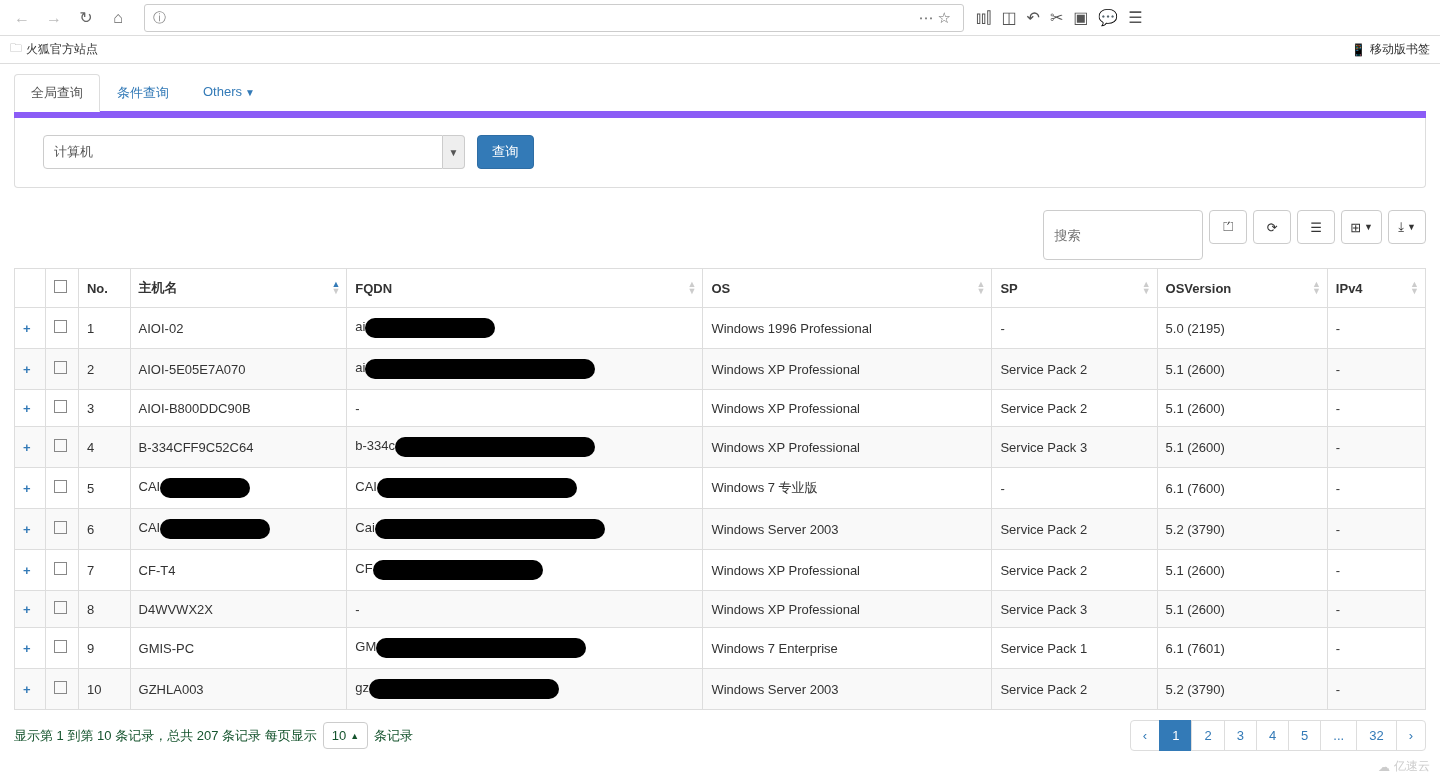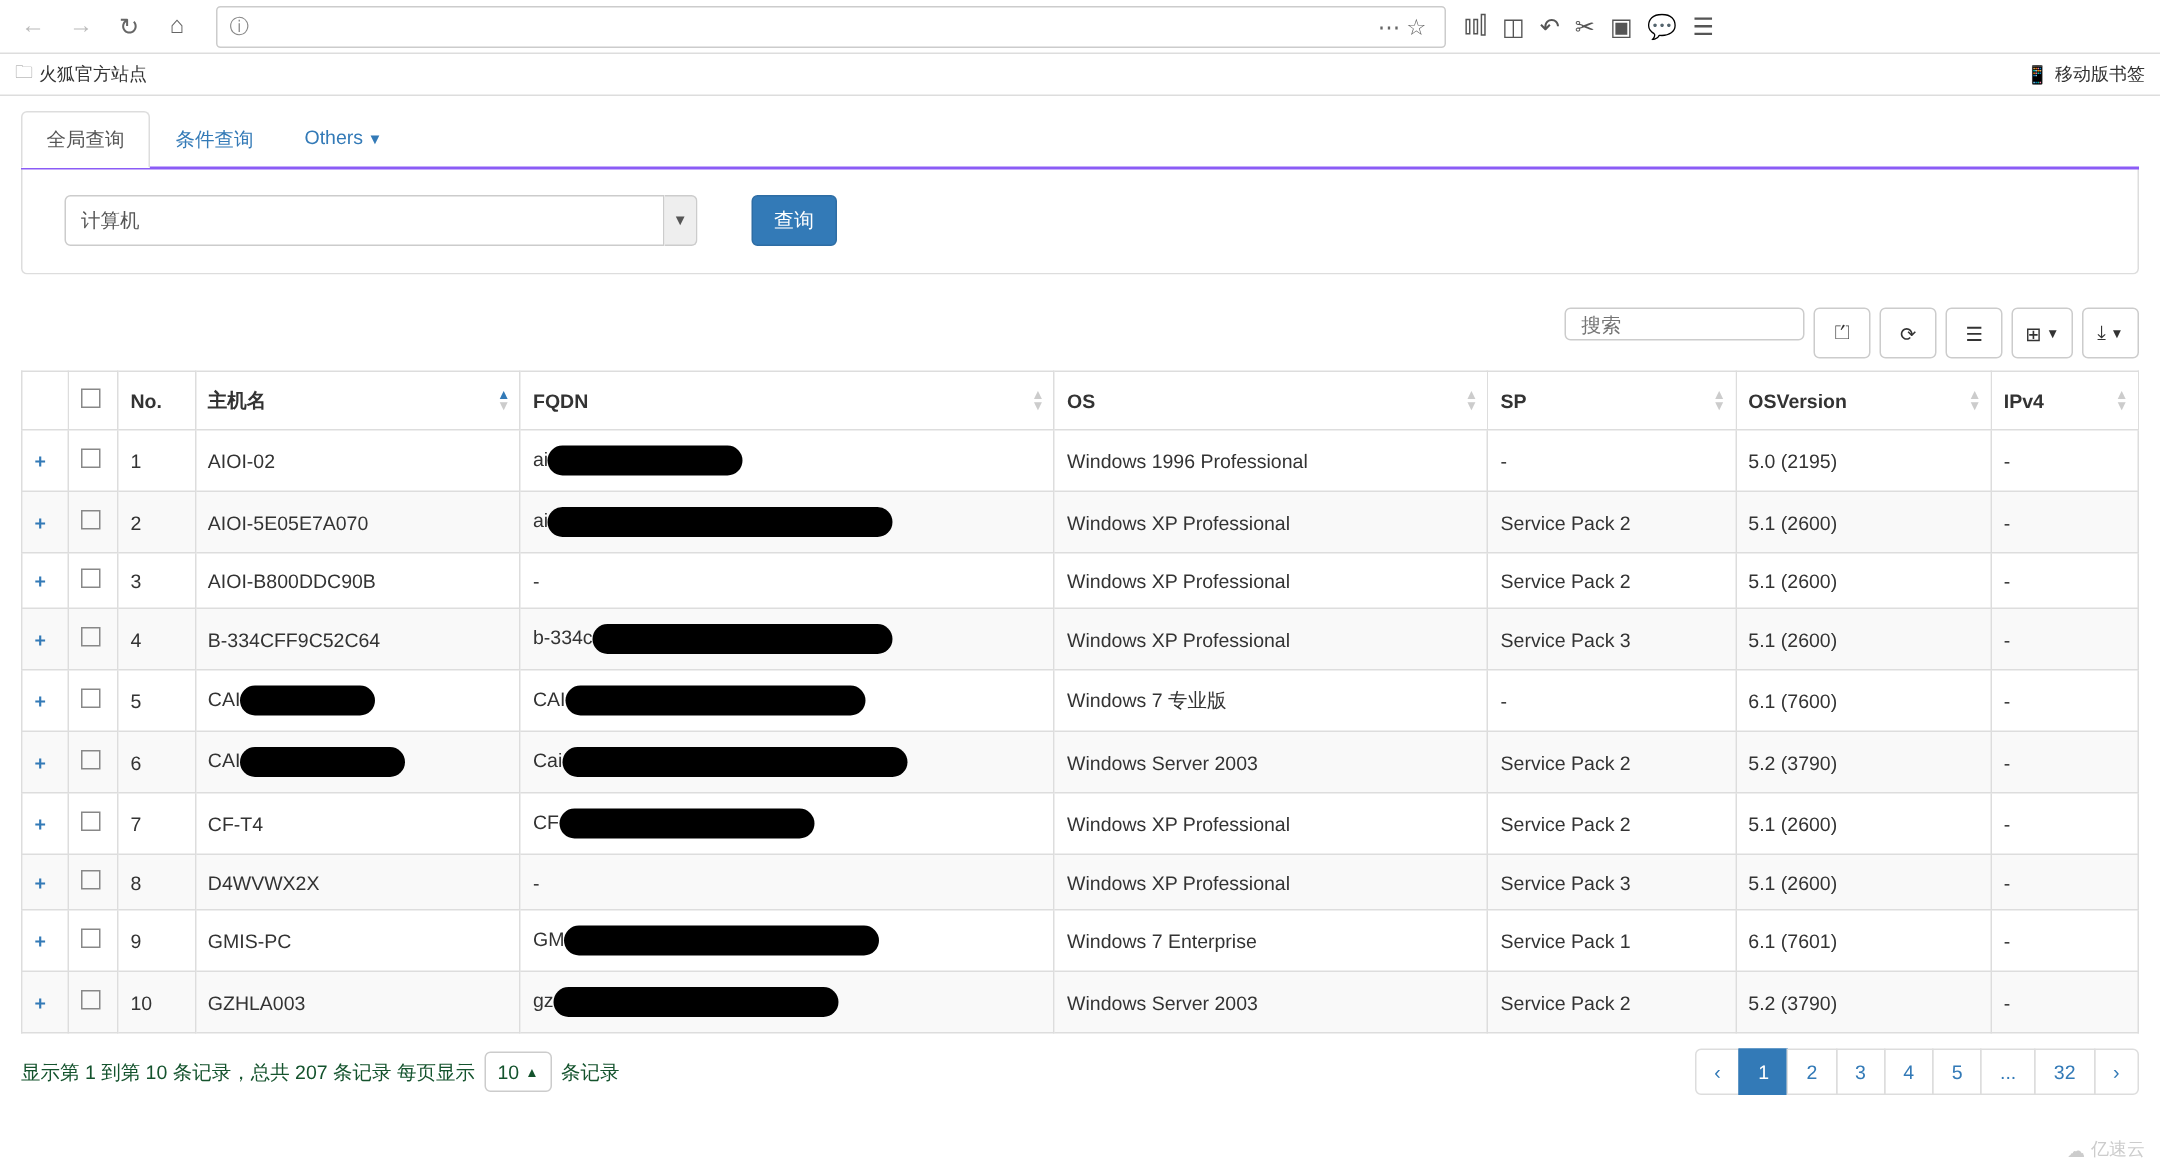--- a/index.html
+++ b/index.html
@@ -16,35 +16,35 @@
 .url-actions span { font-size: 15px; }
 .toolbar-right { display: flex; gap: 10px; align-items: center; color: #555; }
 .toolbar-right span { font-size: 16px; cursor: pointer; }
 
 .bookmark-bar { display: flex; align-items: center; justify-content: space-between; padding: 4px 10px; border-bottom: 1px solid #ddd; height: 28px; font-size: 12px; color: #333; }
 .bookmark-item { display: flex; align-items: center; gap: 4px; cursor: pointer; }
 .bookmark-item .folder-icon { color: #999; }
 
 
 .page { padding: 10px 14px; }
-.tab-header { display: flex; border-bottom: 2px solid #8b5cf6; position: relative; z-index: 2; }
+.tab-header { display: flex; border-bottom: 7px solid #8b5cf6; position: relative; z-index: 2; }
 .tab { padding: 9px 16px; cursor: pointer; color: #337ab7; border: 1px solid transparent; border-bottom: none; }
 .tab.active { color: #555; border: 1px solid #ddd; border-bottom: 1px solid #fff; border-radius: 4px 4px 0 0; background: #fff; margin-bottom: -1px; }
 .tab .caret { font-size: 10px; margin-left: 3px; }
 
 .panel { border: 1px solid #ddd; border-top: none; border-radius: 0 0 4px 4px; padding: 18px 28px; margin-top: -1px; }
-.filter-row { display: flex; align-items: center; gap: 36px; }
+.filter-row { display: flex; align-items: center; gap: 12px; }
 .select-wrap { display: flex; }
 .select-input { width: 400px; height: 34px; border: 1px solid #ccc; border-radius: 4px 0 0 4px; padding: 0 10px; background: #fff; color: #555; display:flex; align-items:center;}
 .select-btn { width: 22px; height: 34px; border: 1px solid #ccc; border-left: none; border-radius: 0 4px 4px 0; background: #eee; display:flex; align-items:center; justify-content:center; color:#555; font-size:10px;}
 .query-btn { background: #337ab7; color: #fff; border: 1px solid #2e6da4; border-radius: 4px; padding: 7px 14px; cursor: pointer; }
 
 
 .table-toolbar { display: flex; justify-content: flex-end; gap: 6px; margin: 22px 0 0 0; }
-.search-input { width: 160px; height: 22px; border: 1px solid #ccc; border-radius: 4px; padding: 0 10px; }
+.search-input { width: 160px; height: 50px; border: 1px solid #ccc; border-radius: 4px; padding: 0 10px; }
 .tool-btn { height: 34px; min-width: 38px; border: 1px solid #ccc; border-radius: 4px; background: #fff; display: flex; align-items: center; justify-content: center; cursor: pointer; color: #333; padding: 0 8px; }
 .tool-btn .caret { font-size: 9px; margin-left: 3px; }
 
 
 .data-table { width: 100%; border-collapse: collapse; margin-top: 8px; border: 1px solid #ddd; table-layout: fixed; }
 .data-table th, .data-table td { border: 1px solid #ddd; padding: 10px 8px; text-align: left; vertical-align: middle; overflow: hidden; white-space: nowrap; }
 .data-table th { background: #fff; font-weight: bold; position: relative; margin-left: 32px; }
 .data-table tbody tr:nth-child(odd) { background: #fff; }
 .data-table tbody tr:nth-child(even) { background: #f9f9f9; }
 .col-expand { width: 30px; text-align: center; }

